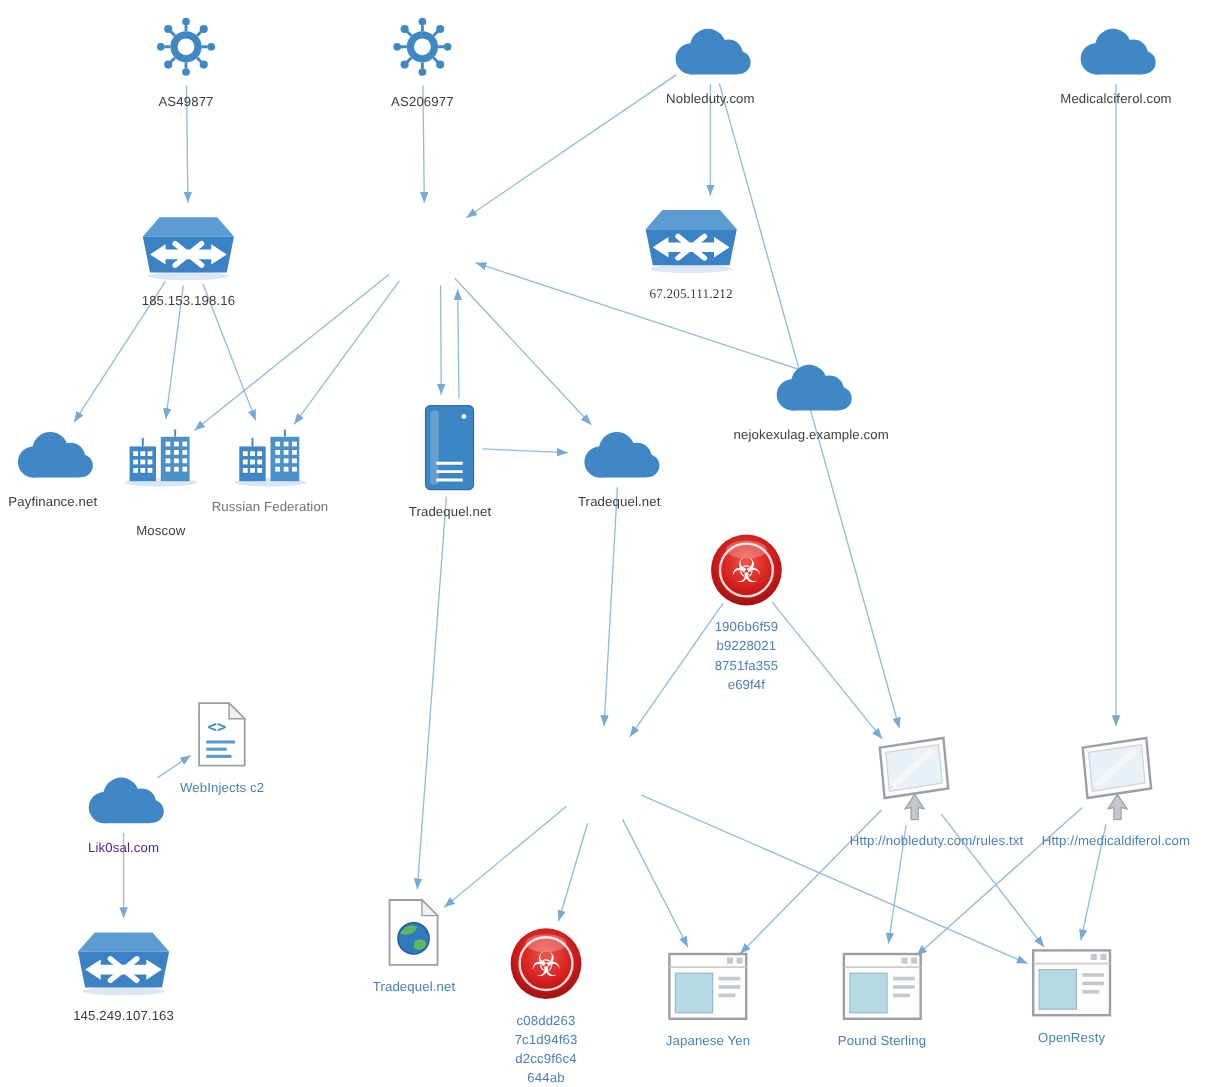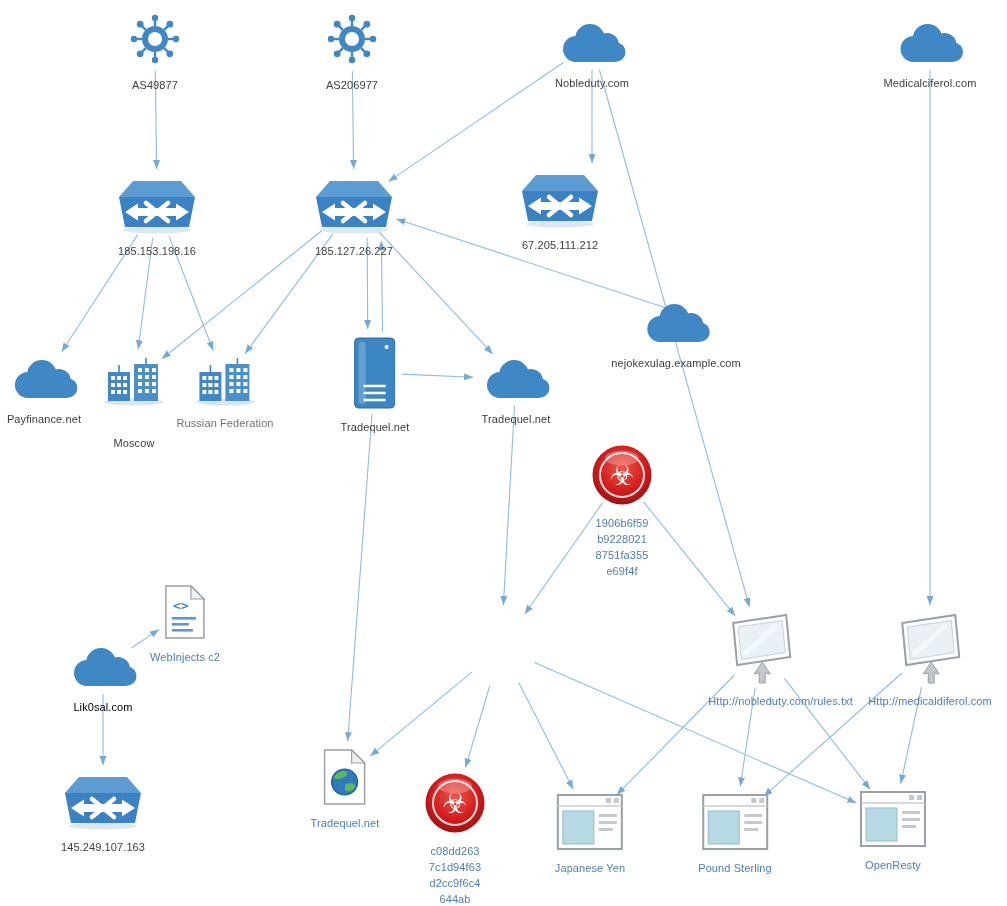--- a/index.html
+++ b/index.html
@@ -138,34 +138,21 @@
     <polygon points="15,5 63,5 77,21 1,21" fill="#5d9bd3"></polygon>
     <polygon points="1,21 77,21 71,51 7,51" fill="#3b82c4"></polygon>
     <g stroke="#fff" stroke-width="4.5" stroke-linecap="round">
       <line x1="28" y1="27" x2="50" y2="45"></line>
               <line x1="50" y1="27" x2="28" y2="45"></line>
             </g>
     <polygon points="7,36 20,27.5 20,32 58,32 58,27.5 71,36 58,44.5 58,40 20,40 20,44.5" fill="#fff"></polygon>
           </svg></span>
         <div class="label" style="color: rgb(61, 61, 61);">185.153.198.16</div>
       </div>
-      <div class="node" style="left: 354px; top: 176px;">
-        <span class="icon"><svg width="78" height="58" viewBox="0 0 78 58">
-    <ellipse cx="39" cy="54" rx="34" ry="3.5" fill="#dbe7f3"></ellipse>
-    <polygon points="15,5 63,5 77,21 1,21" fill="#5d9bd3"></polygon>
-    <polygon points="1,21 77,21 71,51 7,51" fill="#3b82c4"></polygon>
-    <g stroke="#fff" stroke-width="4.5" stroke-linecap="round">
-      <line x1="28" y1="27" x2="50" y2="45"></line>
-              <line x1="50" y1="27" x2="28" y2="45"></line>
-            </g>
-    <polygon points="7,36 20,27.5 20,32 58,32 58,27.5 71,36 58,44.5 58,40 20,40 20,44.5" fill="#fff"></polygon>
-          </svg></span>
-        <div class="label" style="color: rgb(61, 61, 61);">185.127.26.227</div>
-      </div>
-      <div class="node" style="left: 560px; top: 170px;">
+      <div class="node" style="left: 576px; top: 170px; font-family: Liberation Serif, serif;">
         <span class="icon"><svg width="78" height="58" viewBox="0 0 78 58">
     <ellipse cx="39" cy="54" rx="34" ry="3.5" fill="#dbe7f3"></ellipse>
     <polygon points="15,5 63,5 77,21 1,21" fill="#5d9bd3"></polygon>
     <polygon points="1,21 77,21 71,51 7,51" fill="#3b82c4"></polygon>
     <g stroke="#fff" stroke-width="4.5" stroke-linecap="round">
       <line x1="28" y1="27" x2="50" y2="45"></line>
               <line x1="50" y1="27" x2="28" y2="45"></line>
             </g>
     <polygon points="7,36 20,27.5 20,32 58,32 58,27.5 71,36 58,44.5 58,40 20,40 20,44.5" fill="#fff"></polygon>
           </svg></span>
@@ -321,21 +308,21 @@
       <div class="node" style="left: 103px; top: 644px;">
         <span class="icon"><svg width="74" height="46" viewBox="0 0 74 46">
             <g fill="#3f88c5">
     <circle cx="21" cy="29" r="13"></circle>
               <circle cx="35" cy="19" r="15"></circle>
     <circle cx="52" cy="25" r="12"></circle>
               <circle cx="61" cy="32" r="9.5"></circle>
     <rect x="14" y="28" width="52" height="14" rx="7"></rect>
             </g>
           </svg></span>
-        <div class="label" style="color: #000000;">Lik0sal.com</div>
+        <div class="label" style="color: #4c1d95;">Lik0sal.com</div>
       </div>
       <div class="node" style="left: 103px; top: 772px;">
         <span class="icon"><svg width="78" height="58" viewBox="0 0 78 58">
     <ellipse cx="39" cy="54" rx="34" ry="3.5" fill="#dbe7f3"></ellipse>
     <polygon points="15,5 63,5 77,21 1,21" fill="#5d9bd3"></polygon>
     <polygon points="1,21 77,21 71,51 7,51" fill="#3b82c4"></polygon>
     <g stroke="#fff" stroke-width="4.5" stroke-linecap="round">
       <line x1="28" y1="27" x2="50" y2="45"></line>
               <line x1="50" y1="27" x2="28" y2="45"></line>
             </g>

